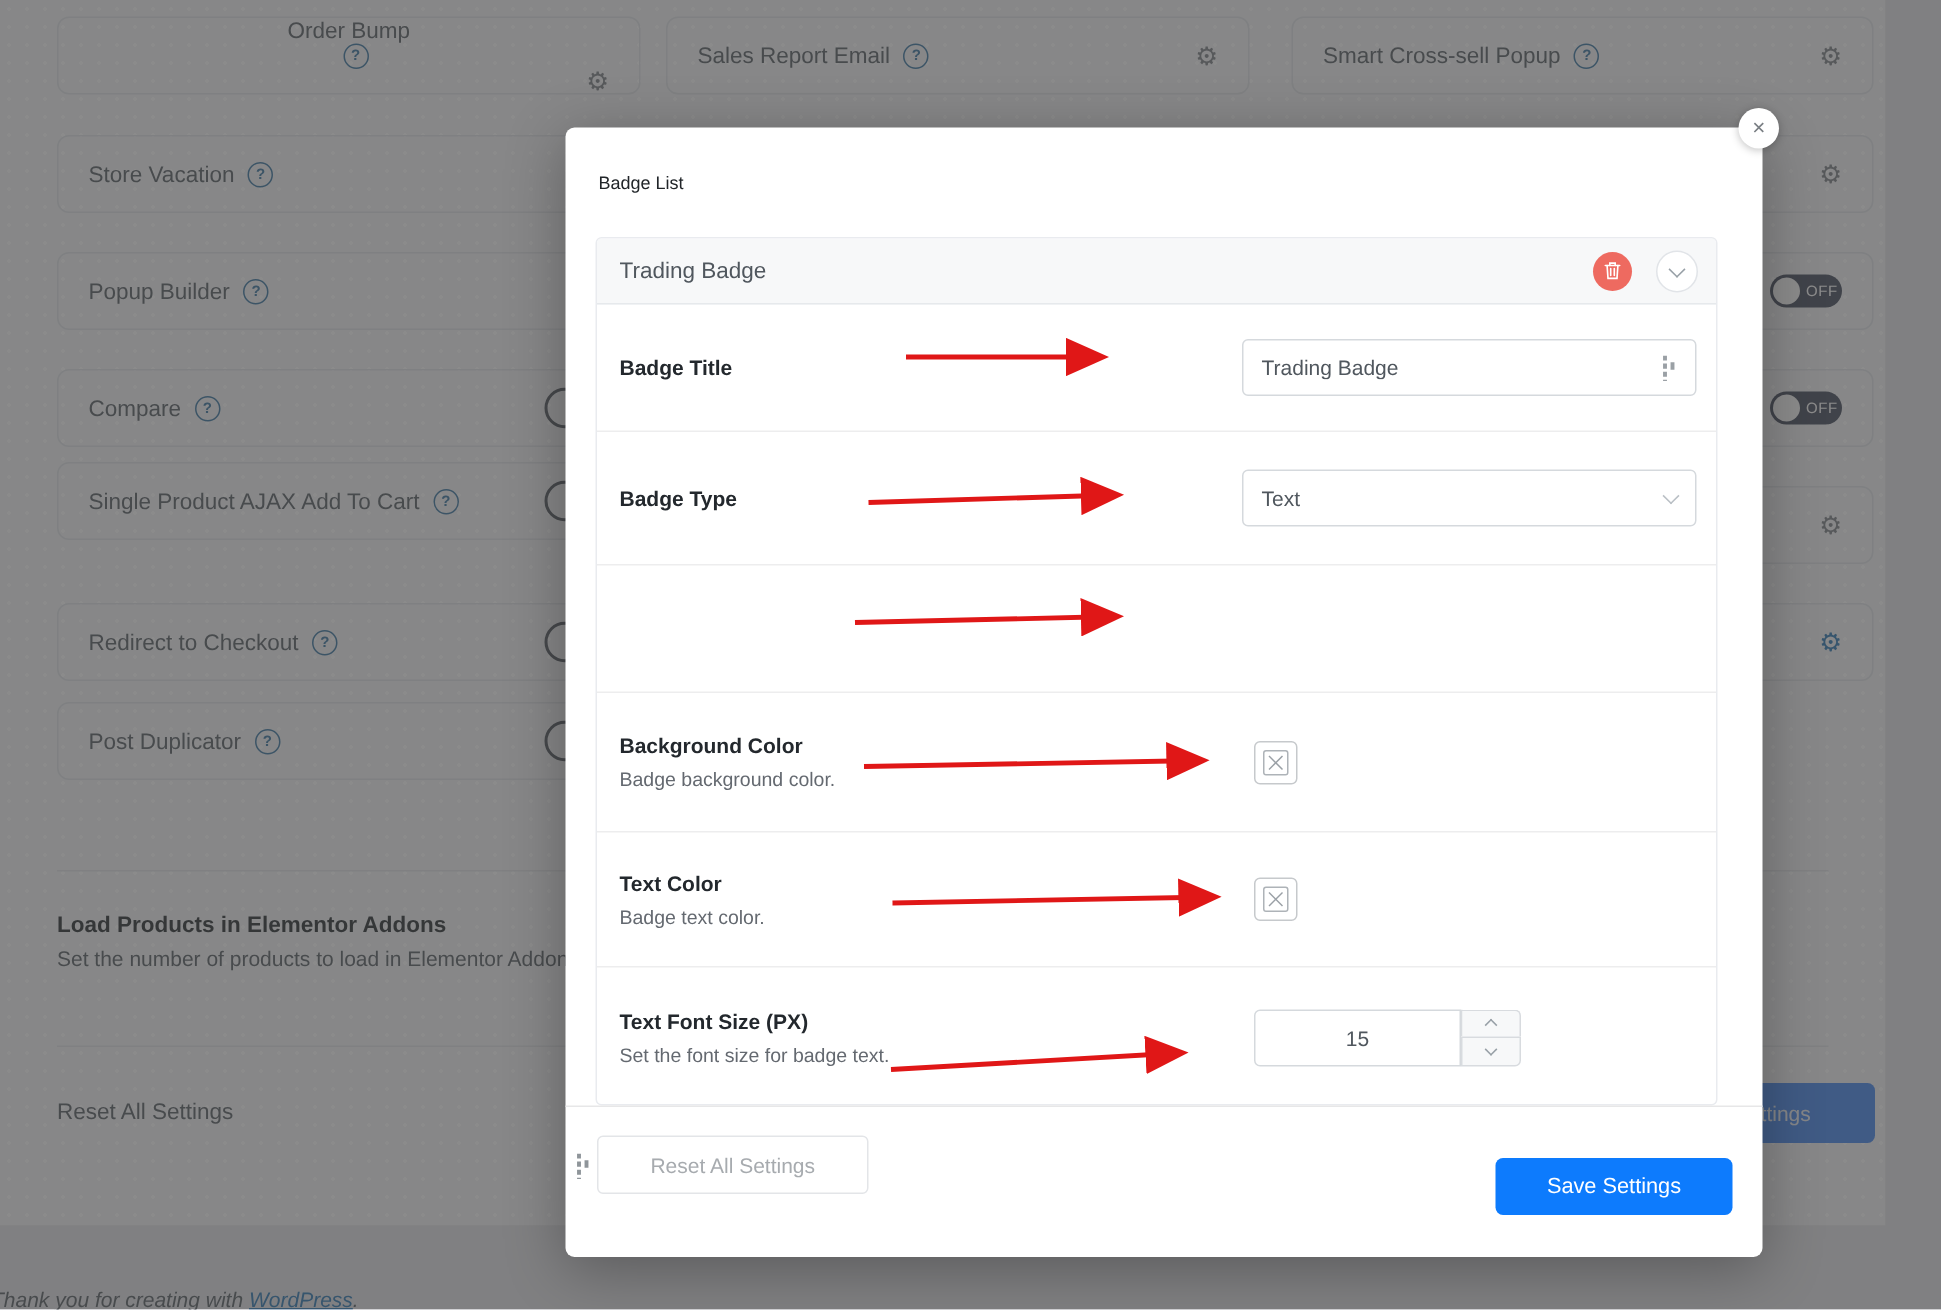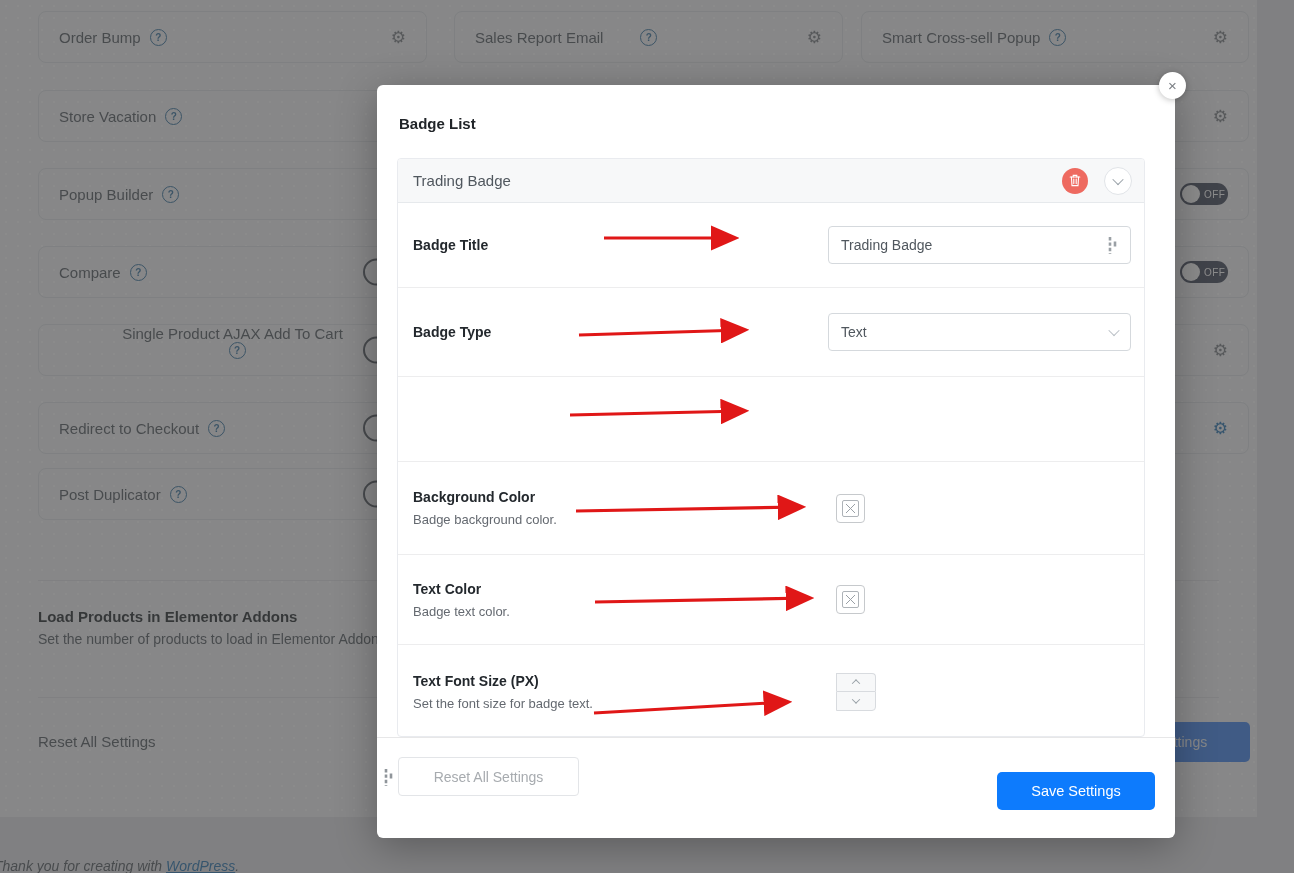--- a/index.html
+++ b/index.html
@@ -63,21 +63,21 @@
   .modal {
     position:absolute; left:377px; top:85px; width:798px; height:753px; background:#fff;
     border-radius:6px; box-shadow:0 8px 40px rgba(0,0,0,.3); z-index:10;
   }
   .modal-close {
     position:absolute; left:1159px; top:72px; width:27px; height:27px; border-radius:50%;
     background:#fff; border:none; box-shadow:0 1px 6px rgba(0,0,0,.25); z-index:11;
     color:#7a7f84; font-size:15px; line-height:27px; text-align:center; cursor:pointer;
     font-family:"Liberation Sans", sans-serif;
   }
-  .modal-title { position:absolute; left:22px; top:30px; font-size:15px; font-weight:700; color:#212529; }
+  .modal-title { position:absolute; left:22px; top:30px; font-size:12px; font-weight:400; color:#212529; }
 
   .accordion {
     position:absolute; left:20px; top:73px; width:748px; height:579px;
     border:1px solid #e9ebef; border-radius:4px; overflow:hidden; background:#fff;
   }
   .acc-header {
     height:44px; background:#f7f8f9; border-bottom:1px solid #e6e9ec;
     display:flex; align-items:center; padding:0 12px 0 15px;
   }
   .acc-title { font-size:15px; color:#50575e; }
@@ -143,26 +143,26 @@
 
   .arrows { position:absolute; inset:0; z-index:12; pointer-events:none; }
 </style>
 </head>
 <body>
 
 <div class="stage">
 
   <div class="panel">
 
-    <div class="card" style="left:38px; top:11px; width:389px;">
+    <div class="card" style="left:38px; top:11px; width:389px;flex-direction:column;">
       <span class="label">Order Bump</span>
       <span class="qicon">?</span>
       <span class="gear">⚙</span>
     </div>
-    <div class="card" style="left:454px; top:11px; width:389px;gap:28px;">
+    <div class="card" style="left:444px; top:11px; width:389px;">
       <span class="label">Sales Report Email</span>
       <span class="qicon">?</span>
       <span class="gear">⚙</span>
     </div>
     <div class="card" style="left:861px; top:11px; width:388px;">
       <span class="label">Smart Cross-sell Popup</span>
       <span class="qicon">?</span>
       <span class="gear">⚙</span>
     </div>
 
@@ -172,21 +172,21 @@
     </div>
     <div class="card" style="left:38px; top:168px; width:389px;">
       <span class="label">Popup Builder</span>
       <span class="qicon">?</span>
     </div>
     <div class="card" style="left:38px; top:246px; width:389px;">
       <span class="label">Compare</span>
       <span class="qicon">?</span>
       <span class="cut-knob"></span>
     </div>
-    <div class="card" style="left:38px; top:324px; width:389px;flex-direction:column;">
+    <div class="card" style="left:38px; top:308px; width:389px;">
       <span class="label">Single Product AJAX Add To Cart</span>
       <span class="qicon">?</span>
       <span class="cut-knob"></span>
     </div>
     <div class="card" style="left:38px; top:402px; width:389px;">
       <span class="label">Redirect to Checkout</span>
       <span class="qicon">?</span>
       <span class="cut-knob"></span>
     </div>
     <div class="card" style="left:38px; top:468px; width:389px;">
@@ -318,20 +318,21 @@
         </div>
       </div>
 
       <div class="row" style="height:93px;">
         <div class="lbl">
           <h4>Text Font Size (PX)</h4>
           <p>Set the font size for badge text.</p>
         </div>
         <div class="ctrl ctrl-pad">
           <div class="num-wrap">
+            <input type="text" value="15" style="">
             <div class="spin">
               <button class="up">
                   <span class="chev"></span>
                 </button>
               <button class="dn">
                   <span class="chev"></span>
                 </button>
             </div>
           </div>
         </div>

